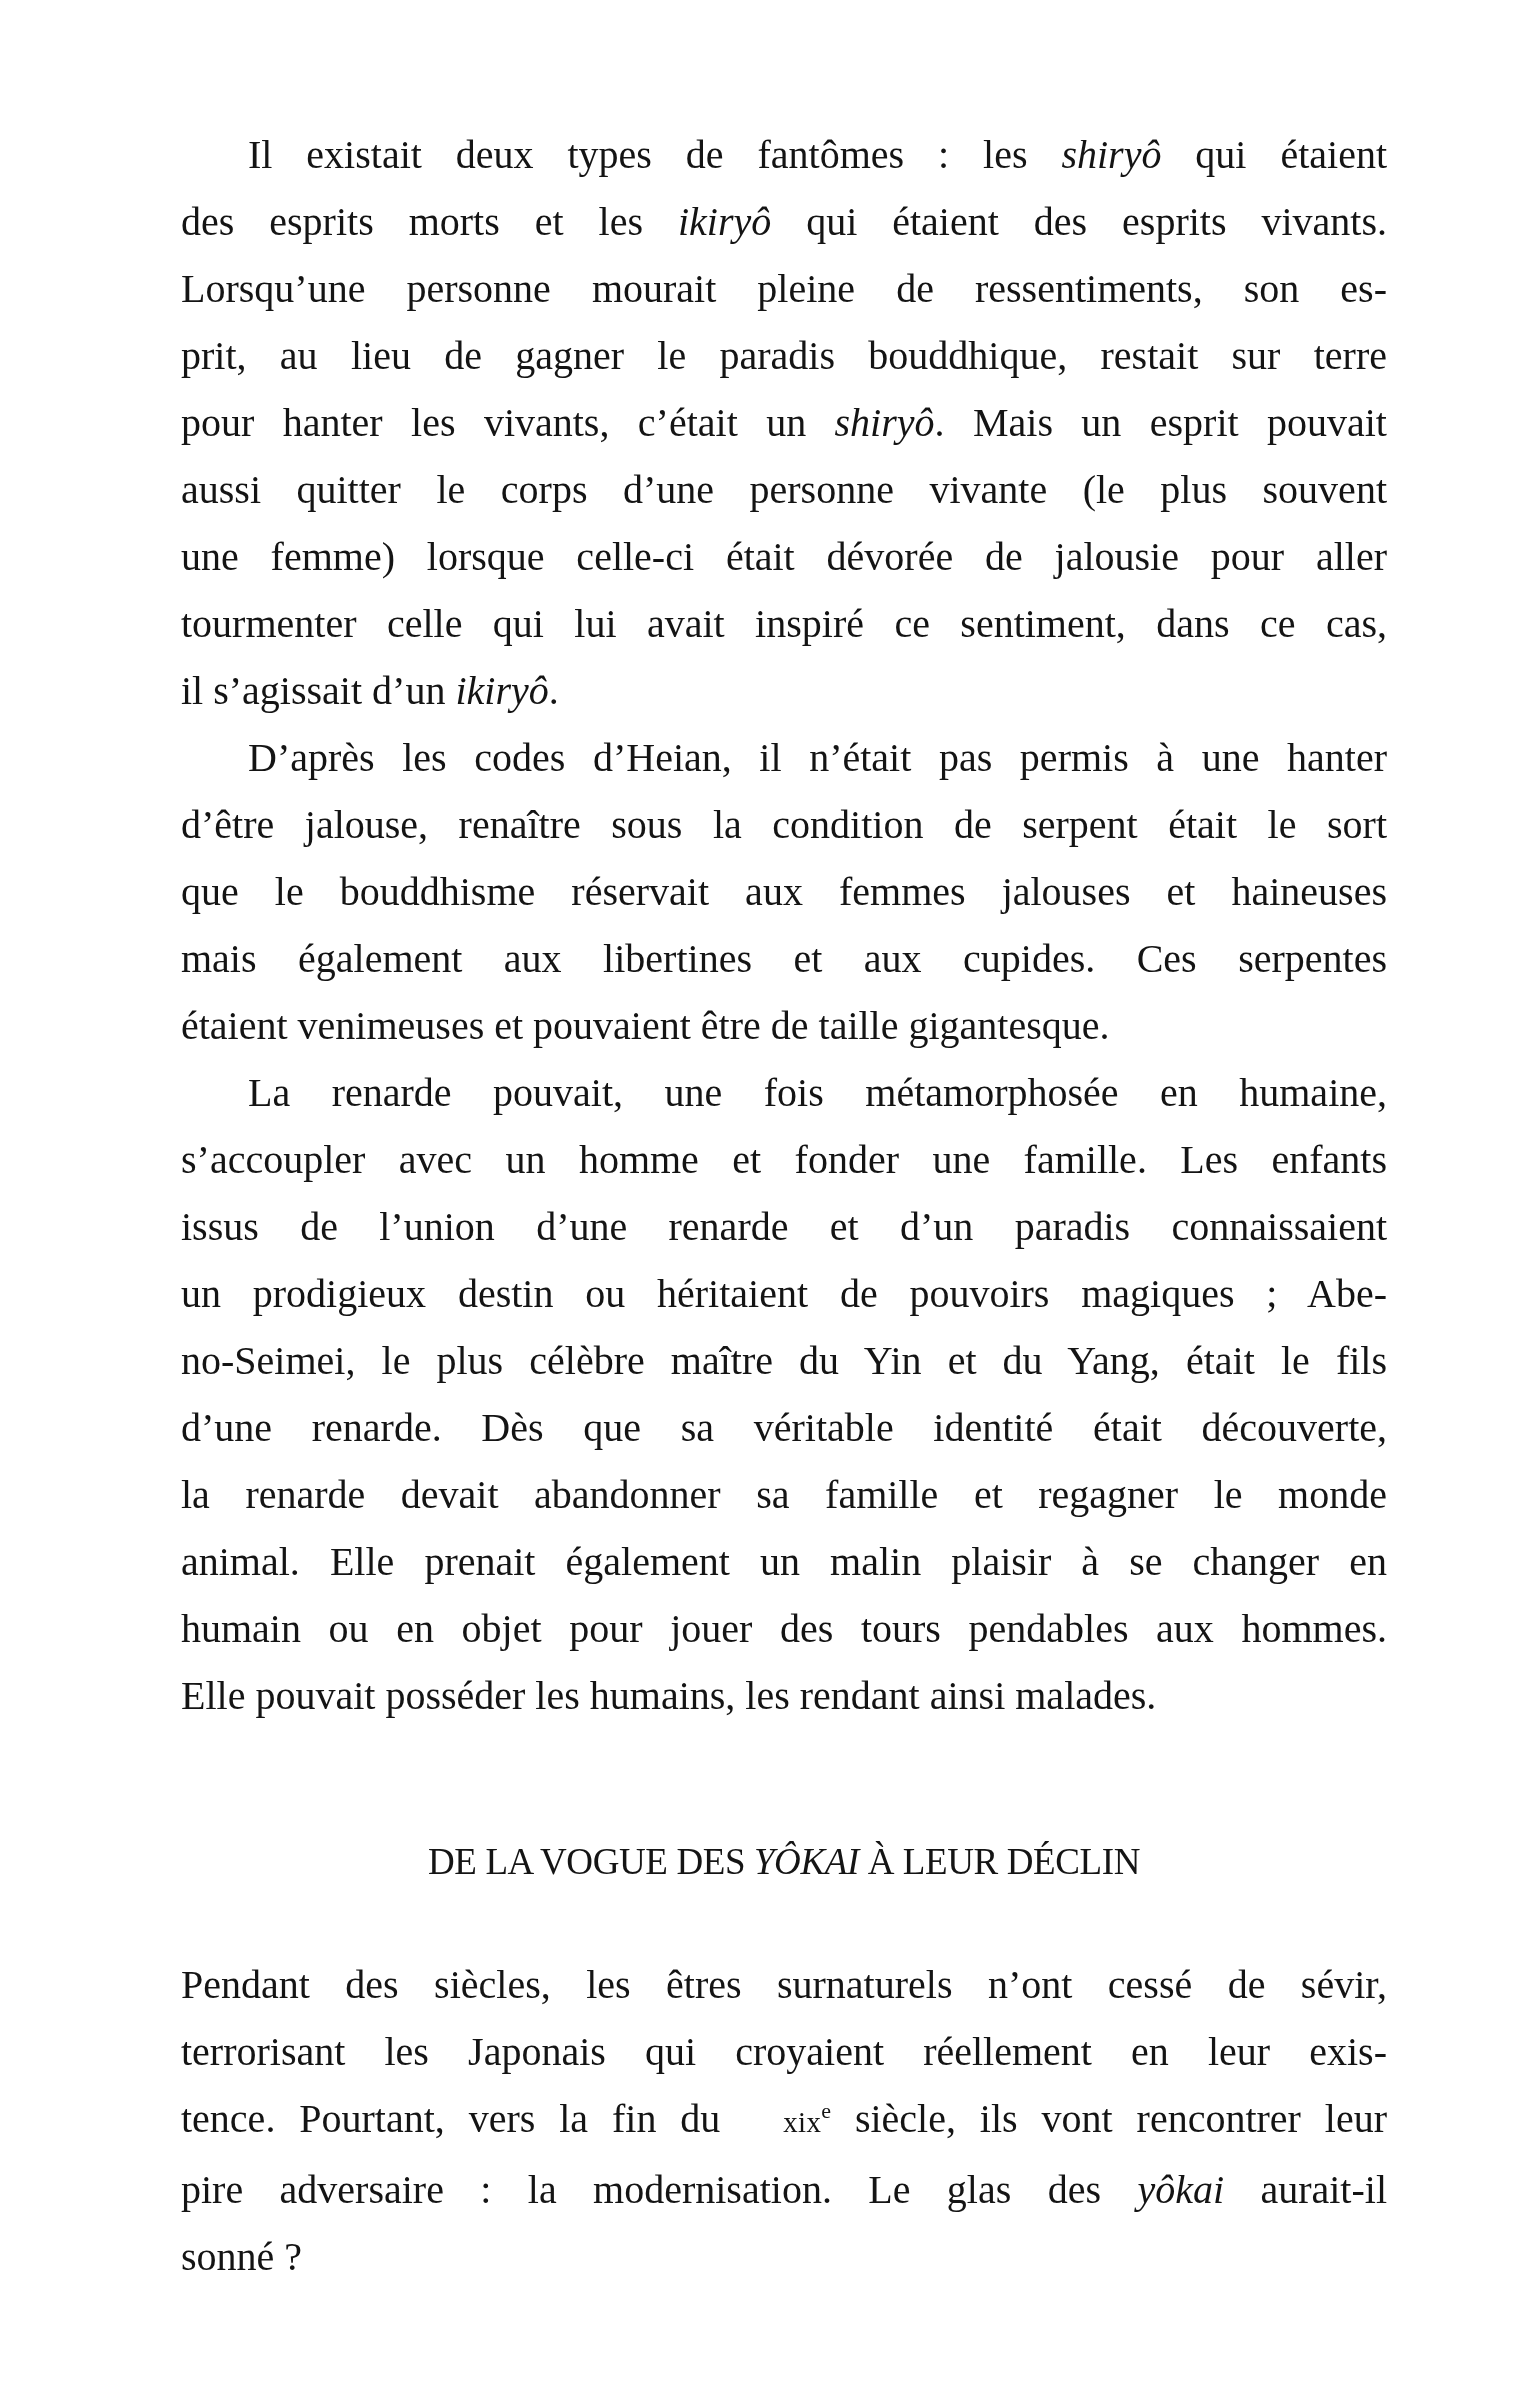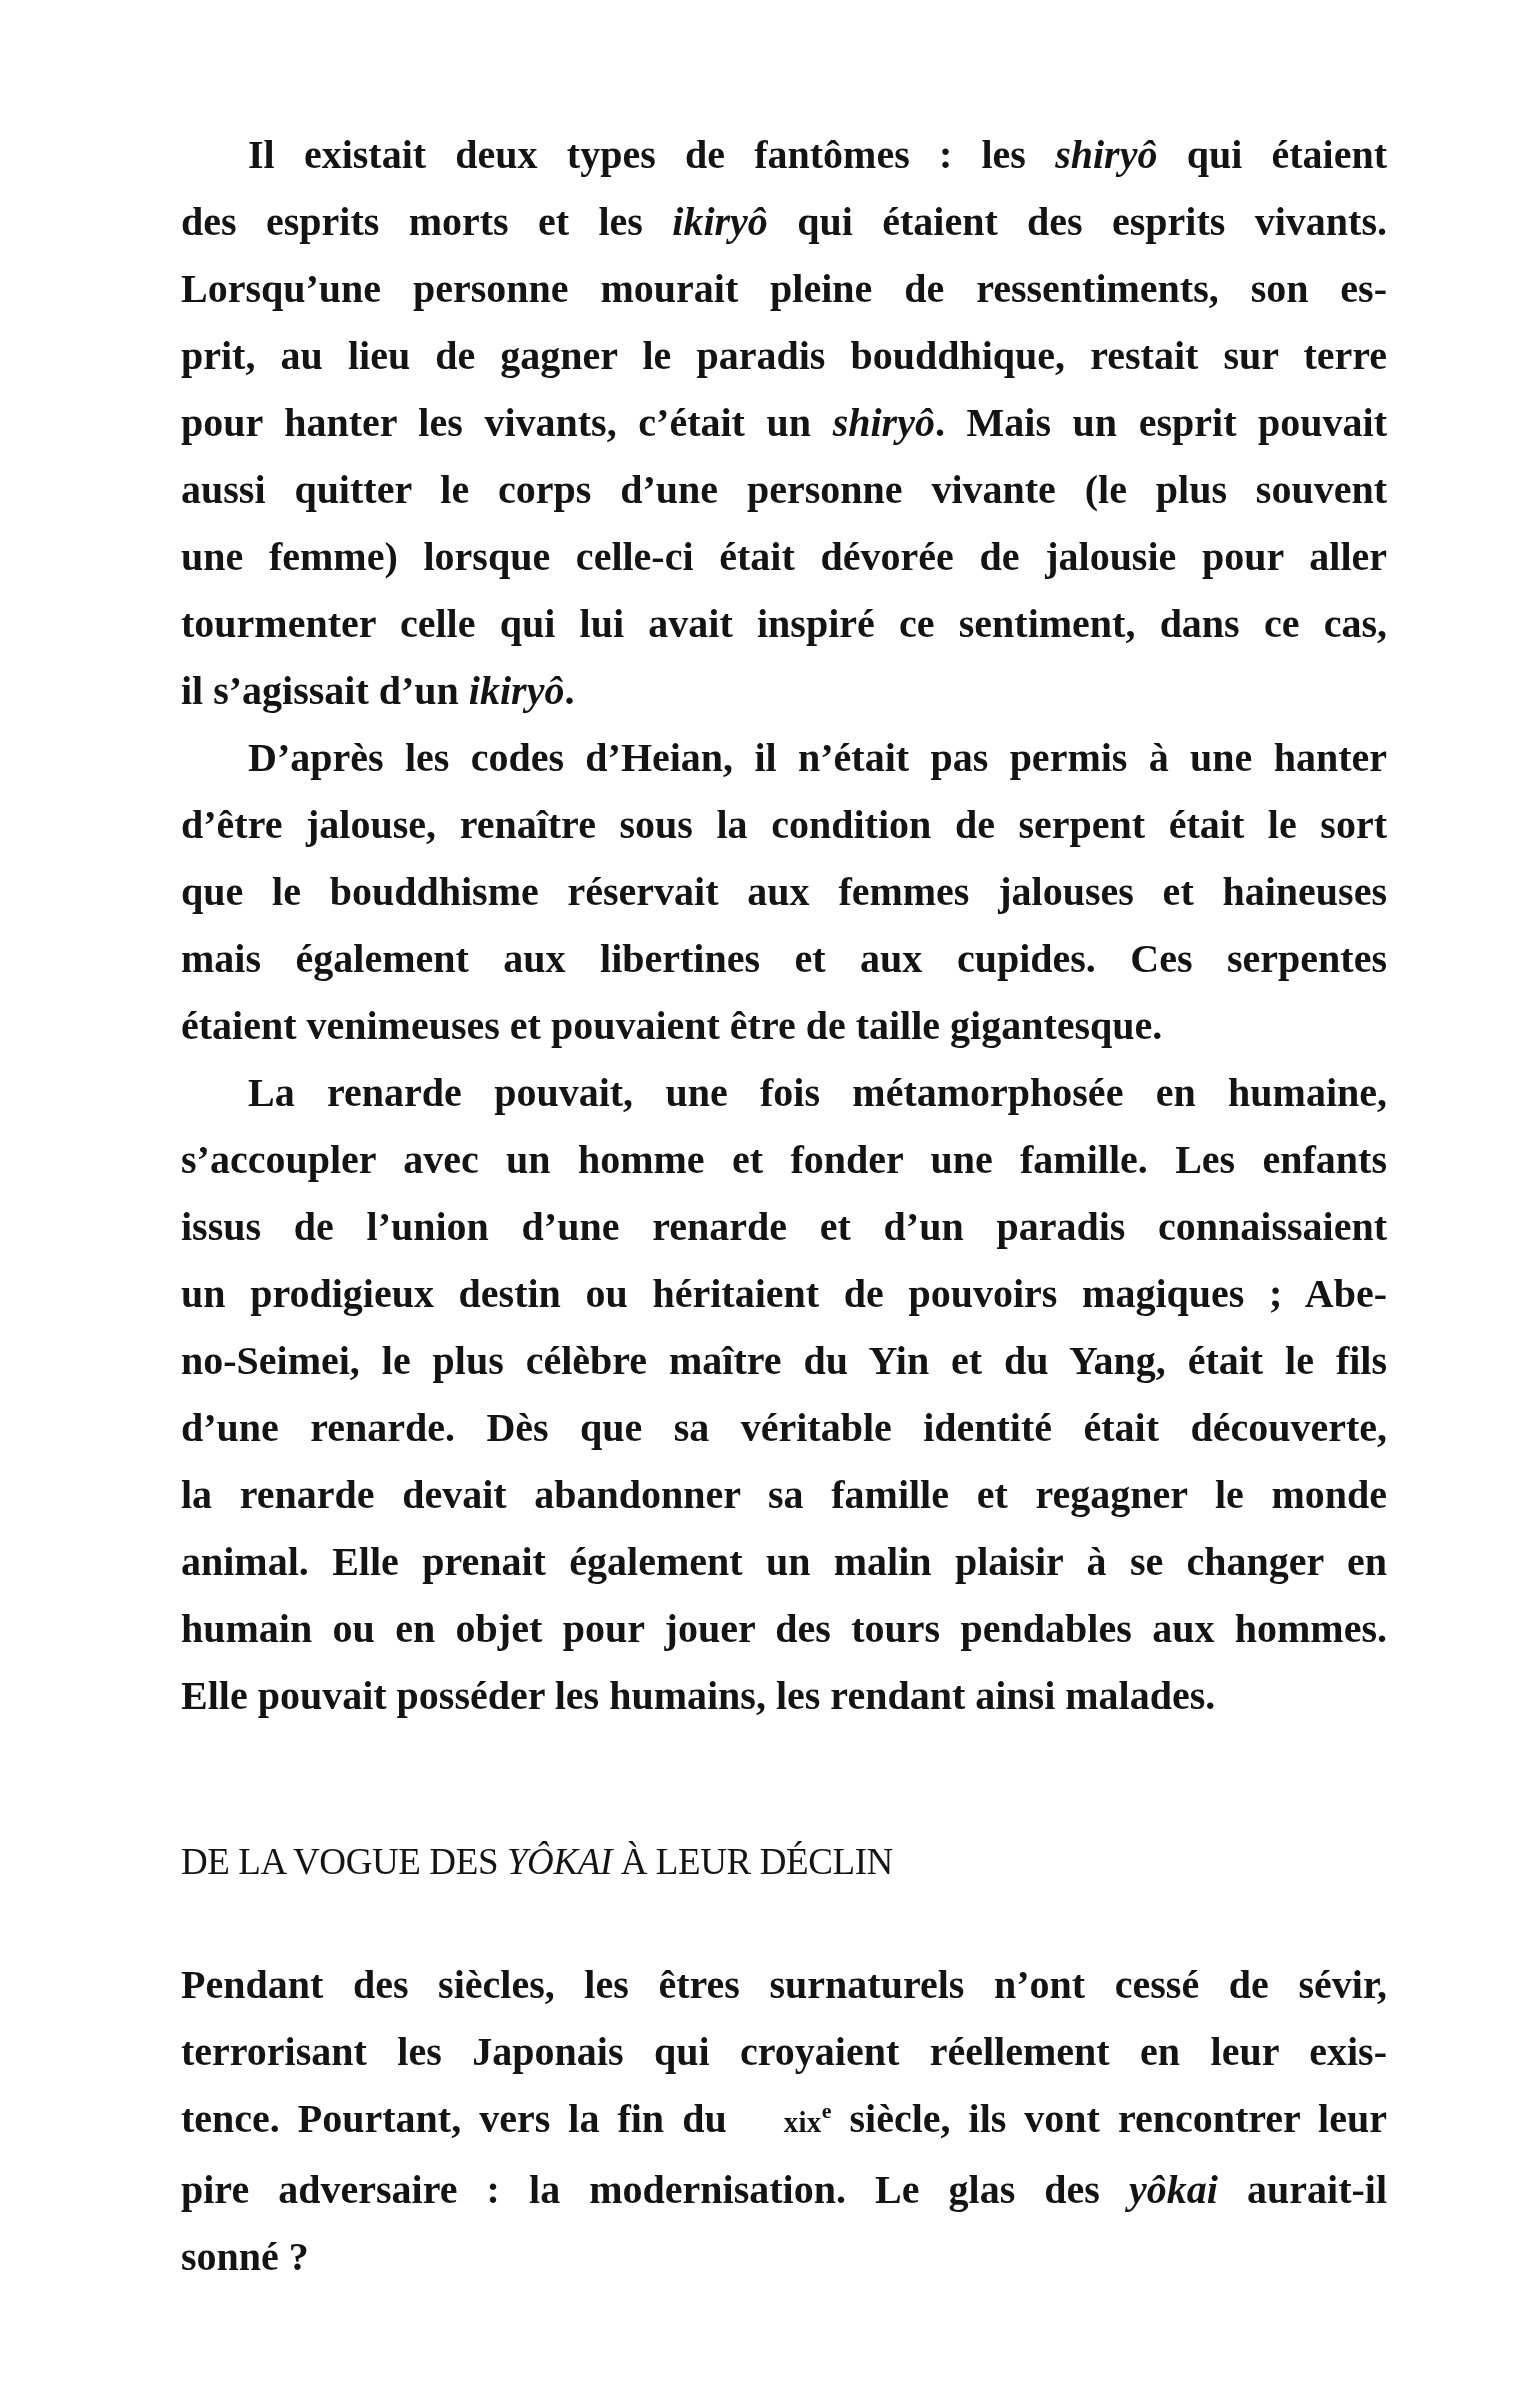--- a/index.html
+++ b/index.html
@@ -2,25 +2,25 @@
 <html style="font-size:12.7px"><head>
 <meta charset="utf-8">
 <style>
   html, body { margin:0; padding:0; background:#ffffff; }
   body { width:1527px; height:2401px; position:relative; overflow:hidden; }
   .page {
     position:absolute; left:181px; top:121px; width:1206px;
     font-family: "Liberation Serif", "DejaVu Serif", serif;
     color:#141414; font-size:40px; line-height:67px;
   }
-  .p { margin:0; text-align:justify; text-align-last:left;font-weight:bold; }
+  .p { margin:0; text-align:justify; text-align-last:left; }
   .line { display:block; text-align:justify; text-align-last:justify; white-space:nowrap; }
   .line.last { text-align-last:left; }
   .heading {
-    font-size:37px; margin-top:99px; margin-bottom:56px; line-height:67px;
+    text-align:center; font-size:37px; margin-top:99px; margin-bottom:56px; line-height:67px;
     letter-spacing:-0.4px;
   }
   i { font-style:italic; }
   sup { font-size:0.55em; vertical-align:super; line-height:0; }
   .sc { font-size:0.72em; letter-spacing:0.4px;margin-left:39px; }
 </style>
 </head>
 <body>
 
 <div class="page">

